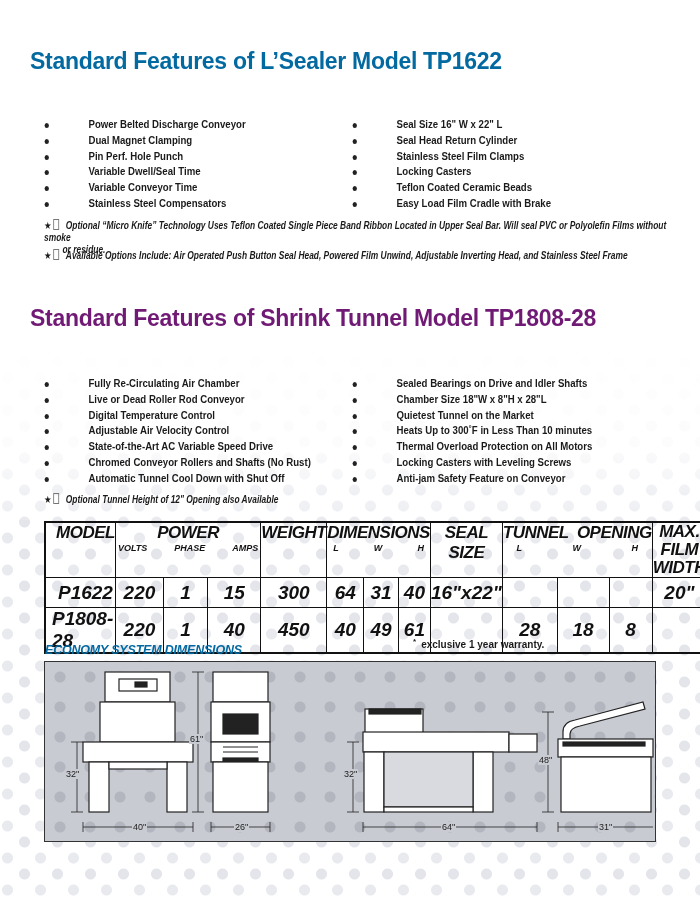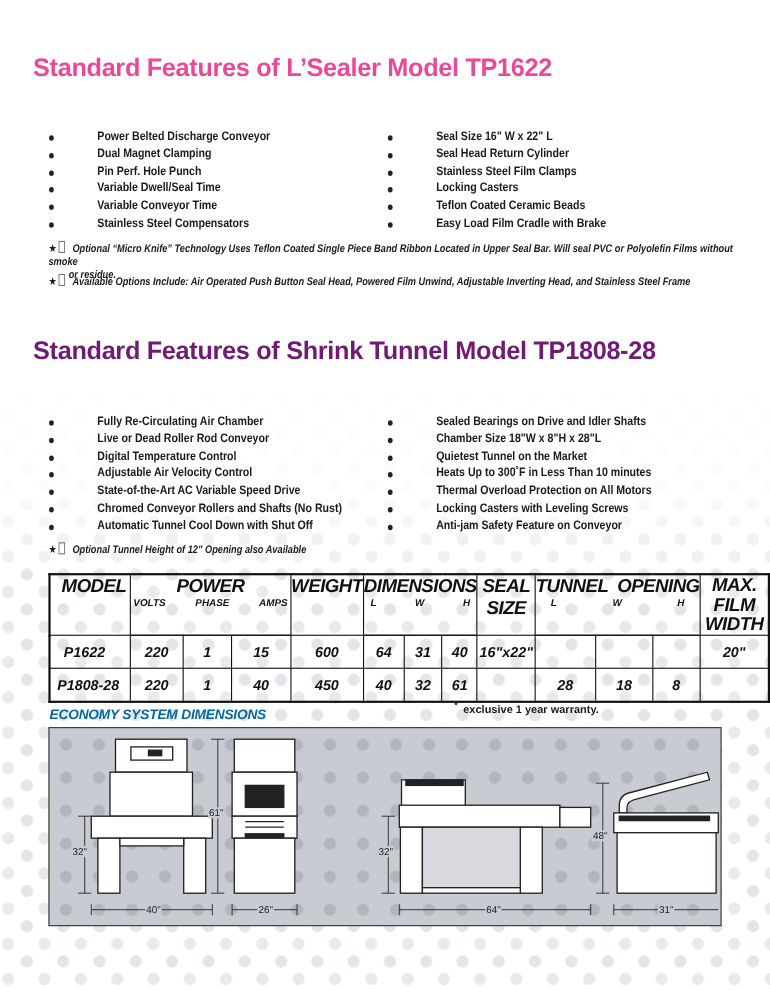--- a/index.html
+++ b/index.html
@@ -29,21 +29,21 @@
     position: absolute; left: 0; top: 340px; width: 700px; height: 180px;
     background: linear-gradient(#fff 0%, rgba(255,255,255,0.85) 60%, rgba(255,255,255,0.2) 100%);
     z-index: 0;
   }
 
   h1.section-title {
     position: absolute; margin: 0; font-weight: bold;
     font-family: "Liberation Sans", sans-serif; font-size: 23px; letter-spacing: -0.3px;
     z-index: 1; white-space: nowrap;
   }
-  #title1 { left: 30px; top: 48px; color: #ec4899; }
+  #title1 { left: 30px; top: 48px; color: #0369a1; }
   #title2 { left: 30px; top: 305px; color: #701a75; }
 
   ul.features {
     position: absolute; margin: 0; padding: 0; list-style: none;
     font-family: "Liberation Sans", sans-serif; font-weight: bold;
     font-size: 11.2px; line-height: 15.8px; color: #1a1a1a; z-index: 1;
     transform: scaleX(0.86); transform-origin: left top;
   }
   ul.features li { position: relative; padding-left: 68px; white-space: nowrap; }
   ul.features li::before {
@@ -73,21 +73,21 @@
   
   table.spec {
     position: absolute; left: 44px; top: 521px; z-index: 1;
     border-collapse: collapse; border: 2px solid #111;
     font-family: "Liberation Sans", sans-serif; font-weight: bold; color: #111;
     background: transparent;
   }
   table.spec td, table.spec th { border: 1.5px solid #111; padding: 0; text-align: center; font-style: italic; }
   table.spec th { font-size: 17px; letter-spacing: -0.5px; vertical-align: top; }
   table.spec .sub { font-size: 9px; font-weight: bold; letter-spacing: 0; }
-  table.spec td.val { font-size: 13px; height: 29px; }
+  table.spec td.val { font-size: 19px; height: 29px; }
   .hdr-top { height: 20px; }
   .hdr-sub { display: flex; justify-content: space-around; padding: 0 2px; gap: 27px; }
 
   #warranty {
     position: absolute; left: 413px; top: 637px; z-index: 1;
     font-size: 10px; font-weight: bold; color: #1a1a1a;
   }
   #warranty sup { font-size: 8px; margin-right: 5px; }
 
   #econ-title {
@@ -221,38 +221,38 @@
       <div>FILM WIDTH</div>
     </th>
   </tr>
   <tr style="height:0"></tr>
 
   <tr>
     <td class="val" style="text-align:left;padding-left:12px">P1622</td>
     <td class="val">220</td>
     <td class="val">1</td>
     <td class="val">15</td>
-    <td class="val">600</td>
+    <td class="val">300</td>
     <td class="val">64</td>
     <td class="val">31</td>
     <td class="val">40</td>
     <td class="val">16"x22"</td>
     <td class="val"></td>
     <td class="val"></td>
     <td class="val"></td>
     <td class="val">20"</td>
   </tr>
   <tr>
     <td class="val" style="text-align:left;padding-left:6px">P1808-28</td>
     <td class="val">220</td>
     <td class="val">1</td>
     <td class="val">40</td>
     <td class="val">450</td>
     <td class="val">40</td>
-    <td class="val">32</td>
+    <td class="val">49</td>
     <td class="val">61</td>
     <td class="val"></td>
     <td class="val">28</td>
     <td class="val">18</td>
     <td class="val">8</td>
     <td class="val"></td>
   </tr>
 </tbody>
   </table>
 

